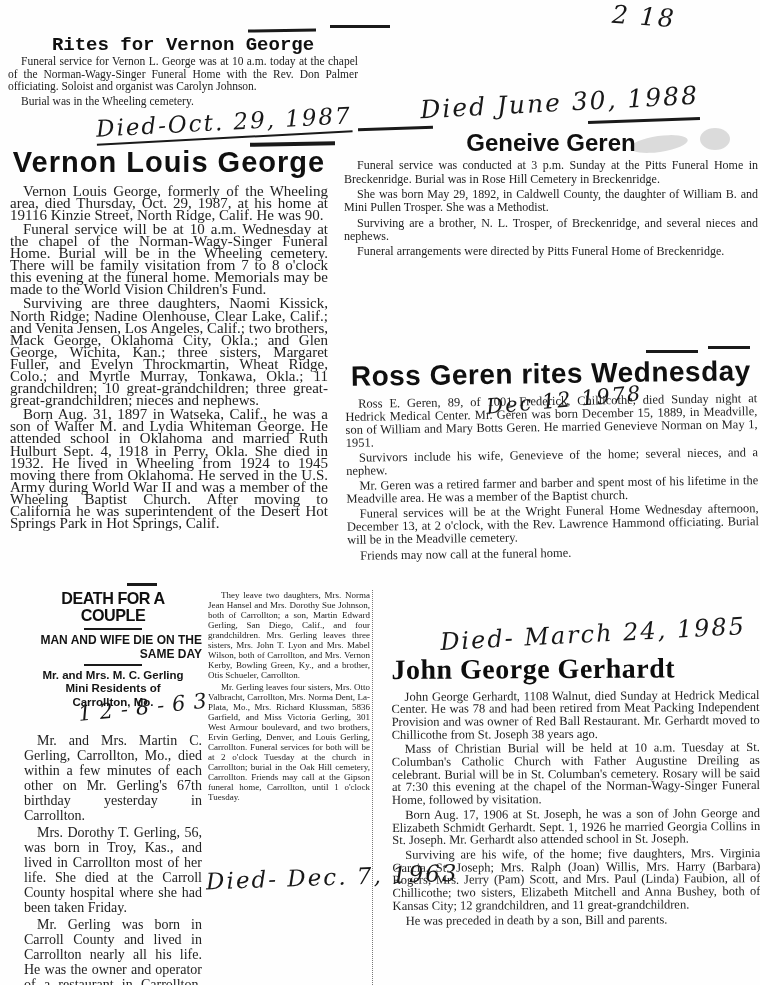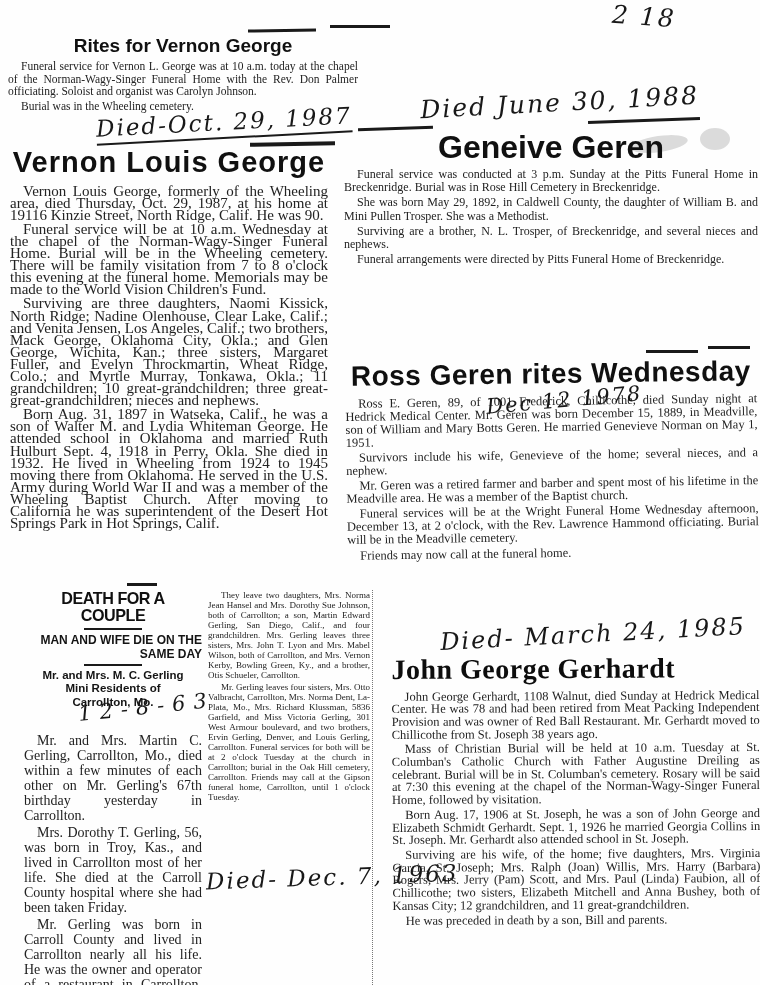--- a/index.html
+++ b/index.html
@@ -51,21 +51,21 @@
 </style>
 </head>
 <body>
 
 <div class="hand" style="left:612px;top:2px;font-size:25px;transform:rotate(4deg);">2 18</div>
 
 <div class="rule" style="left:248px;top:29px;width:68px;height:3px;transform:rotate(-1deg);"></div>
 <div class="rule" style="left:330px;top:25px;width:60px;height:3px;"></div>
 
 <div class="clipping" style="left:8px;top:36px;width:350px;">
-  <div class="headline-sans" style="font-size:19px;margin-bottom:5px;">Rites for Vernon George</div>
+  <div class="headline-sans" style="font-size:19px;font-family:Liberation Mono, monospace;">Rites for Vernon George</div>
   <div class="body-text rites-body">
     <p>Funeral service for Vernon L. George was at 10 a.m. today at the chapel of the Norman-Wagy-Singer Funeral Home with the Rev. Don Palmer officiating. Soloist and organist was Carolyn Johnson.</p>
     <p>Burial was in the Wheeling cemetery.</p>
   </div>
 </div>
 
 <div class="hand" style="left:96px;top:109px;font-size:23px;transform:rotate(-3deg);border-bottom:2px solid #1a1a1a;padding-bottom:2px;">Died-Oct. 29, 1987</div>
 <div class="rule" style="left:250px;top:142px;width:85px;height:4px;transform:rotate(-1deg);"></div>
 
 <div class="clipping" style="left:10px;top:148px;width:318px;">
@@ -78,21 +78,21 @@
   </div>
 </div>
 
 <div class="hand" style="left:420px;top:88px;font-size:25px;transform:rotate(-3deg);">Died June 30, 1988</div>
 <div class="rule" style="left:358px;top:127px;width:75px;height:3px;transform:rotate(-2deg);"></div>
 <div class="rule" style="left:588px;top:119px;width:112px;height:3px;transform:rotate(-2deg);"></div>
 <div class="smudge" style="left:630px;top:136px;width:58px;height:16px;transform:rotate(-8deg);"></div>
 <div class="smudge" style="left:700px;top:128px;width:30px;height:22px;"></div>
 
 <div class="clipping" style="left:344px;top:131px;width:414px;">
-  <div class="headline-sans" style="font-size:32px;margin-bottom:4px;">Geneive Geren</div>
+  <div class="headline-sans" style="font-size:24px;margin-bottom:4px;">Geneive Geren</div>
   <div class="body-text geneive-body">
     <p>Funeral service was conducted at 3 p.m. Sunday at the Pitts Funeral Home in Breckenridge. Burial was in Rose Hill Cemetery in Breckenridge.</p>
     <p>She was born May 29, 1892, in Caldwell County, the daughter of William B. and Mini Pullen Trosper. She was a Methodist.</p>
     <p>Surviving are a brother, N. L. Trosper, of Breckenridge, and several nieces and nephews.</p>
     <p>Funeral arrangements were directed by Pitts Funeral Home of Breckenridge.</p>
   </div>
 </div>
 
 <div class="rule" style="left:646px;top:350px;width:52px;height:3px;"></div>
 <div class="rule" style="left:708px;top:346px;width:42px;height:3px;"></div>

